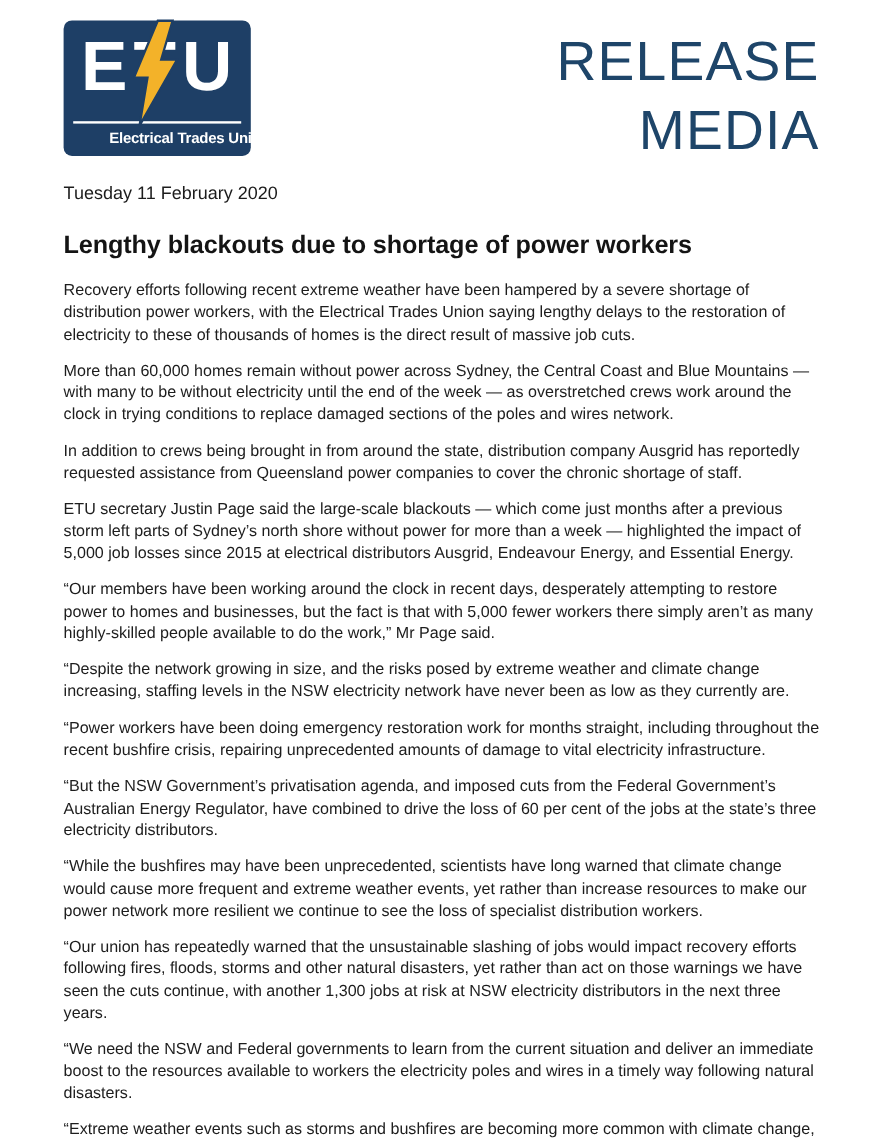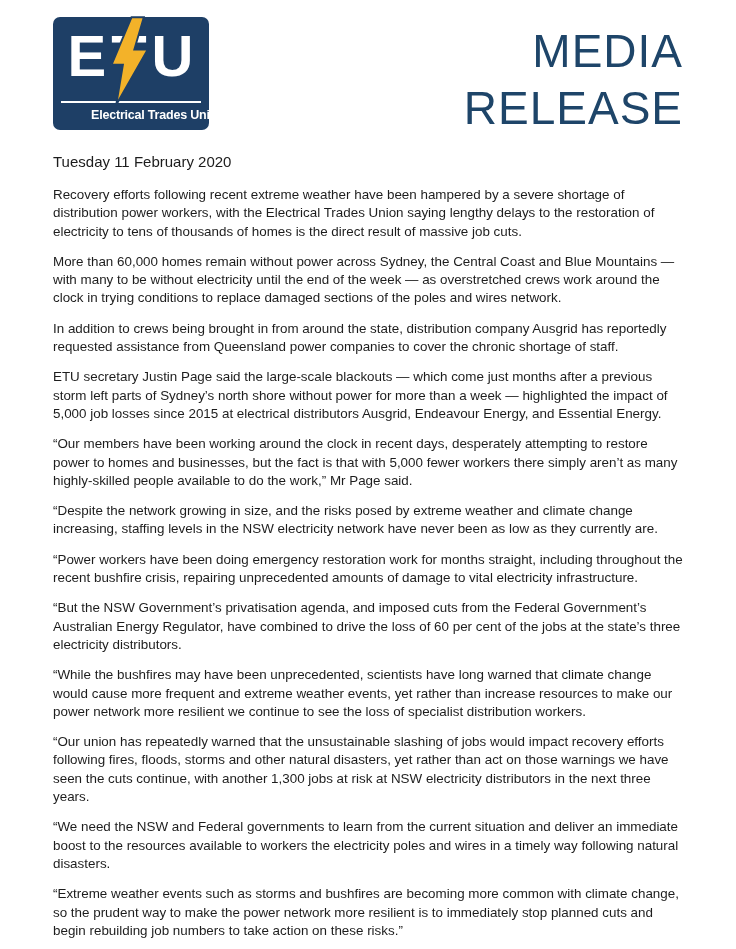--- a/index.html
+++ b/index.html
@@ -123,30 +123,31 @@
             <polygon points="21,0 0,50 12,50 5,92 38,34 24,34 34,0" fill="#f3b229" stroke="#1e3f66" stroke-width="2"></polygon>
           </svg>
         </span>
         <span class="logo-letter">U</span>
       </div>
       <div class="logo-divider"></div>
       <div class="logo-tagline">Electrical Trades Union</div>
     </div>
 
     <div class="masthead">
+      <div>RELEASE</div>
       <div>MEDIA</div>
-      <div>RELEASE</div>
     </div>
   </div>
 
   <div class="date-line">Tuesday 11 February 2020</div>
 
+  <h1 class="headline">Lengthy blackouts due to shortage of power workers</h1>
 
   <div class="body-copy">
-    <p>Recovery efforts following recent extreme weather have been hampered by a severe shortage of distribution power workers, with the Electrical Trades Union saying lengthy delays to the restoration of electricity to tens of thousands of homes is the direct result of massive job cuts.</p>
+    <p>Recovery efforts following recent extreme weather have been hampered by a severe shortage of distribution power workers, with the Electrical Trades Union saying lengthy delays to the restoration of electricity to these of thousands of homes is the direct result of massive job cuts.</p>
     <p>More than 60,000 homes remain without power across Sydney, the Central Coast and Blue Mountains — with many to be without electricity until the end of the week — as overstretched crews work around the clock in trying conditions to replace damaged sections of the poles and wires network.</p>
     <p>In addition to crews being brought in from around the state, distribution company Ausgrid has reportedly requested assistance from Queensland power companies to cover the chronic shortage of staff.</p>
     <p>ETU secretary Justin Page said the large-scale blackouts — which come just months after a previous storm left parts of Sydney’s north shore without power for more than a week — highlighted the impact of 5,000 job losses since 2015 at electrical distributors Ausgrid, Endeavour Energy, and Essential Energy.</p>
     <p>“Our members have been working around the clock in recent days, desperately attempting to restore power to homes and businesses, but the fact is that with 5,000 fewer workers there simply aren’t as many highly-skilled people available to do the work,” Mr Page said.</p>
     <p>“Despite the network growing in size, and the risks posed by extreme weather and climate change increasing, staffing levels in the NSW electricity network have never been as low as they currently are.</p>
     <p>“Power workers have been doing emergency restoration work for months straight, including throughout the recent bushfire crisis, repairing unprecedented amounts of damage to vital electricity infrastructure.</p>
     <p>“But the NSW Government’s privatisation agenda, and imposed cuts from the Federal Government’s Australian Energy Regulator, have combined to drive the loss of 60 per cent of the jobs at the state’s three electricity distributors.</p>
     <p>“While the bushfires may have been unprecedented, scientists have long warned that climate change would cause more frequent and extreme weather events, yet rather than increase resources to make our power network more resilient we continue to see the loss of specialist distribution workers.</p>
     <p>“Our union has repeatedly warned that the unsustainable slashing of jobs would impact recovery efforts following fires, floods, storms and other natural disasters, yet rather than act on those warnings we have seen the cuts continue, with another 1,300 jobs at risk at NSW electricity distributors in the next three years.</p>
     <p>“We need the NSW and Federal governments to learn from the current situation and deliver an immediate boost to the resources available to workers the electricity poles and wires in a timely way following natural disasters.</p>

